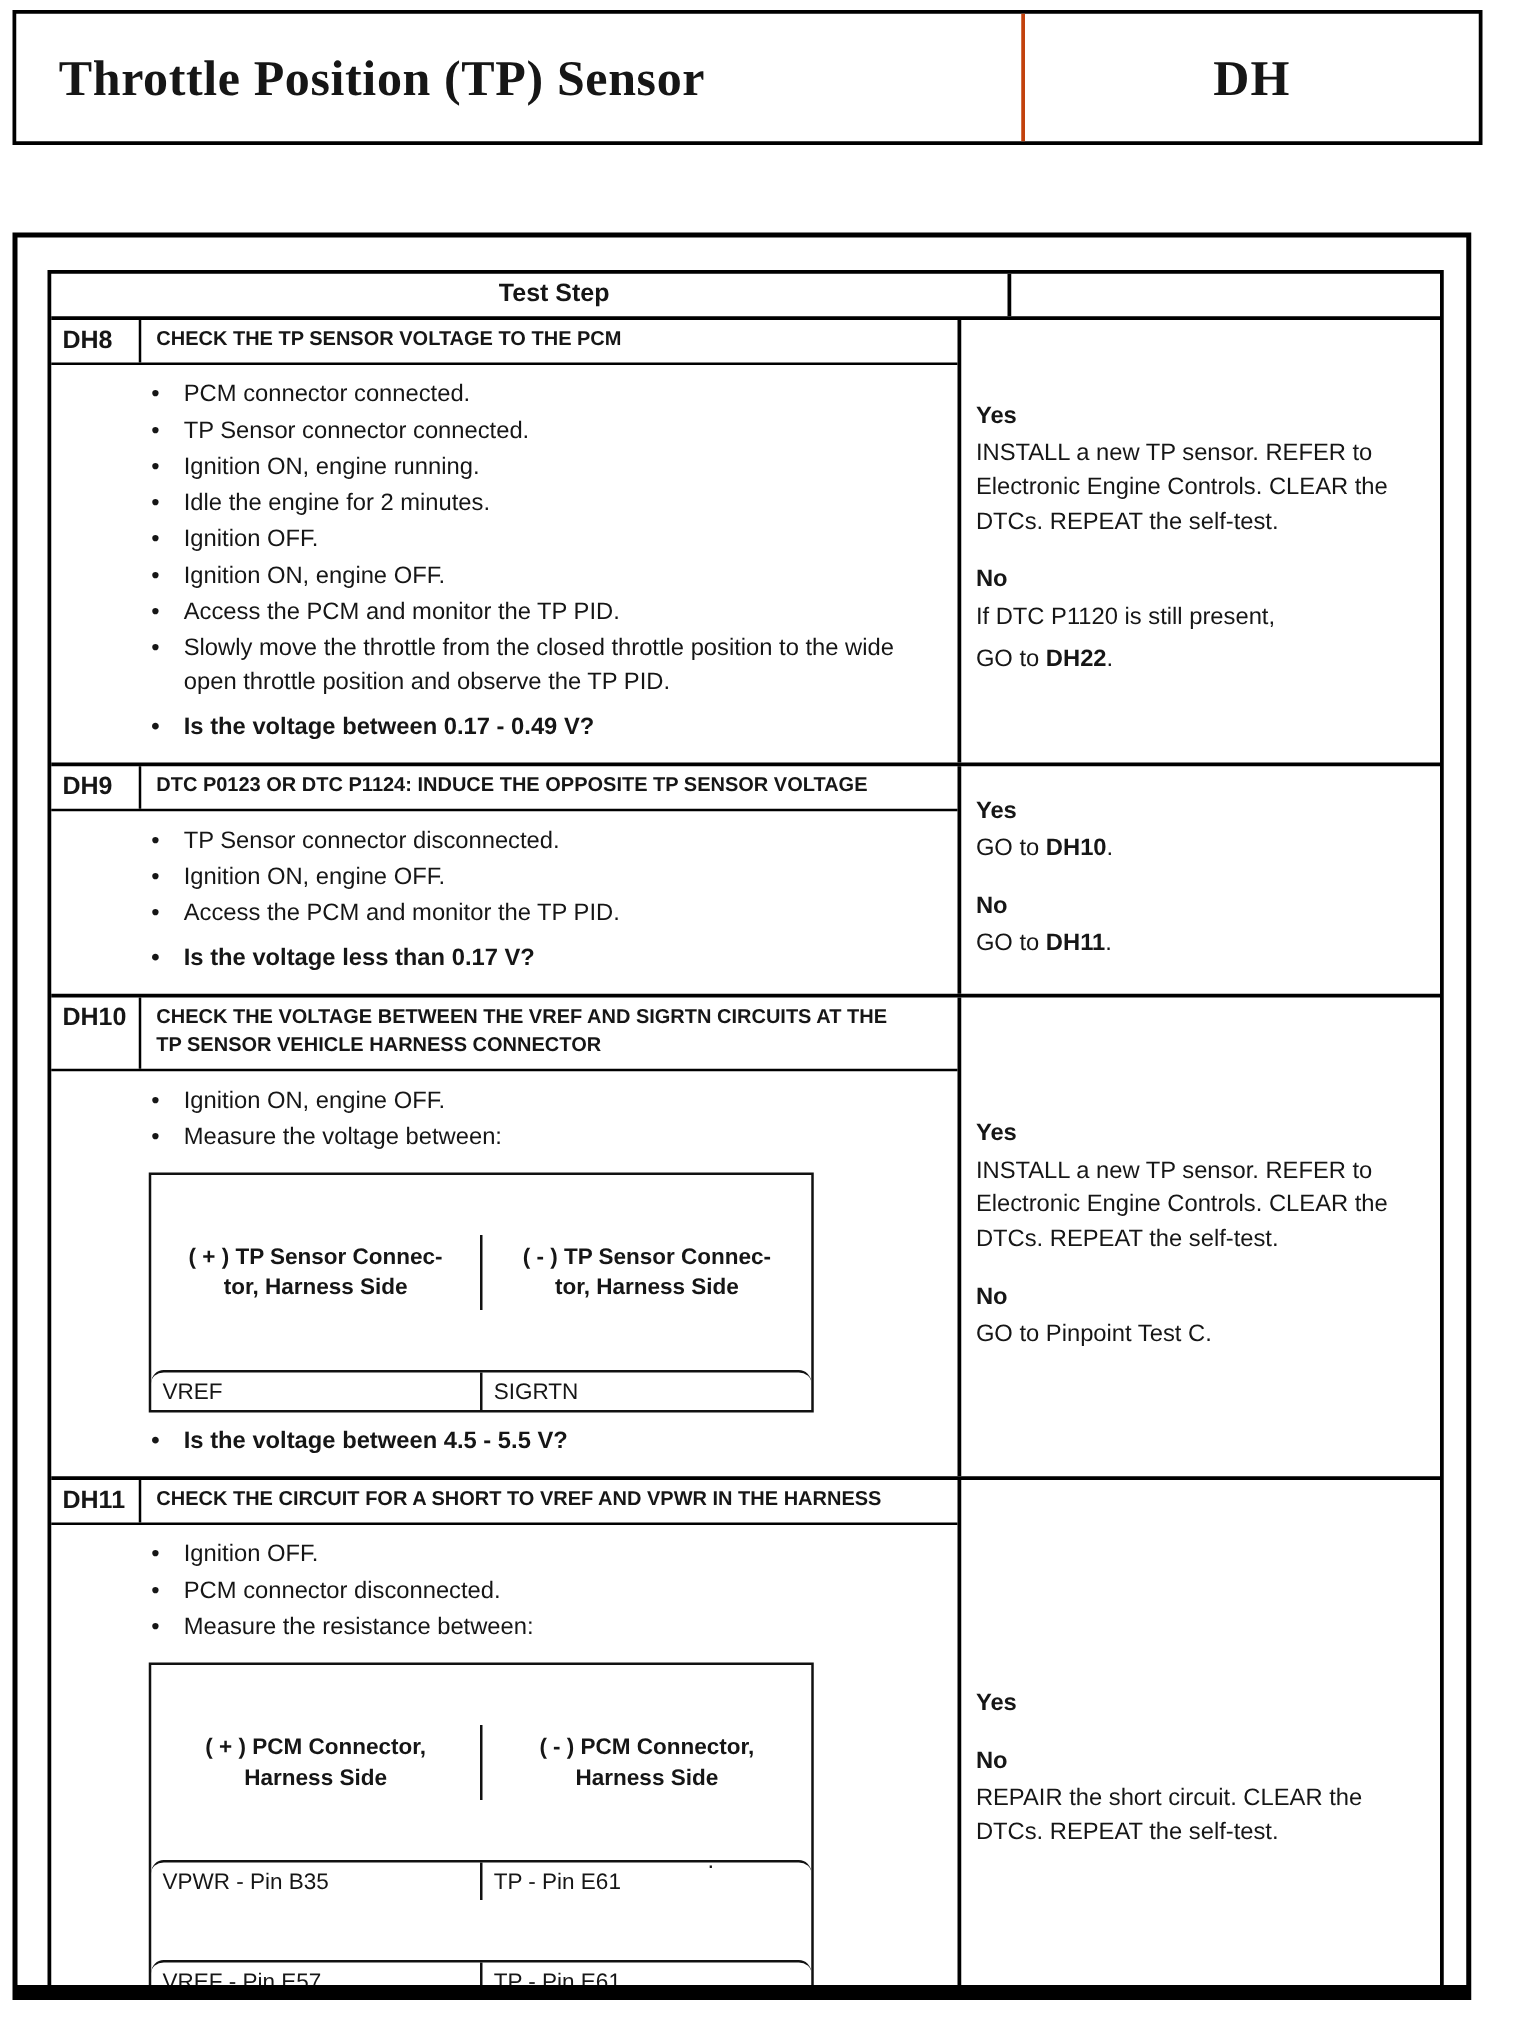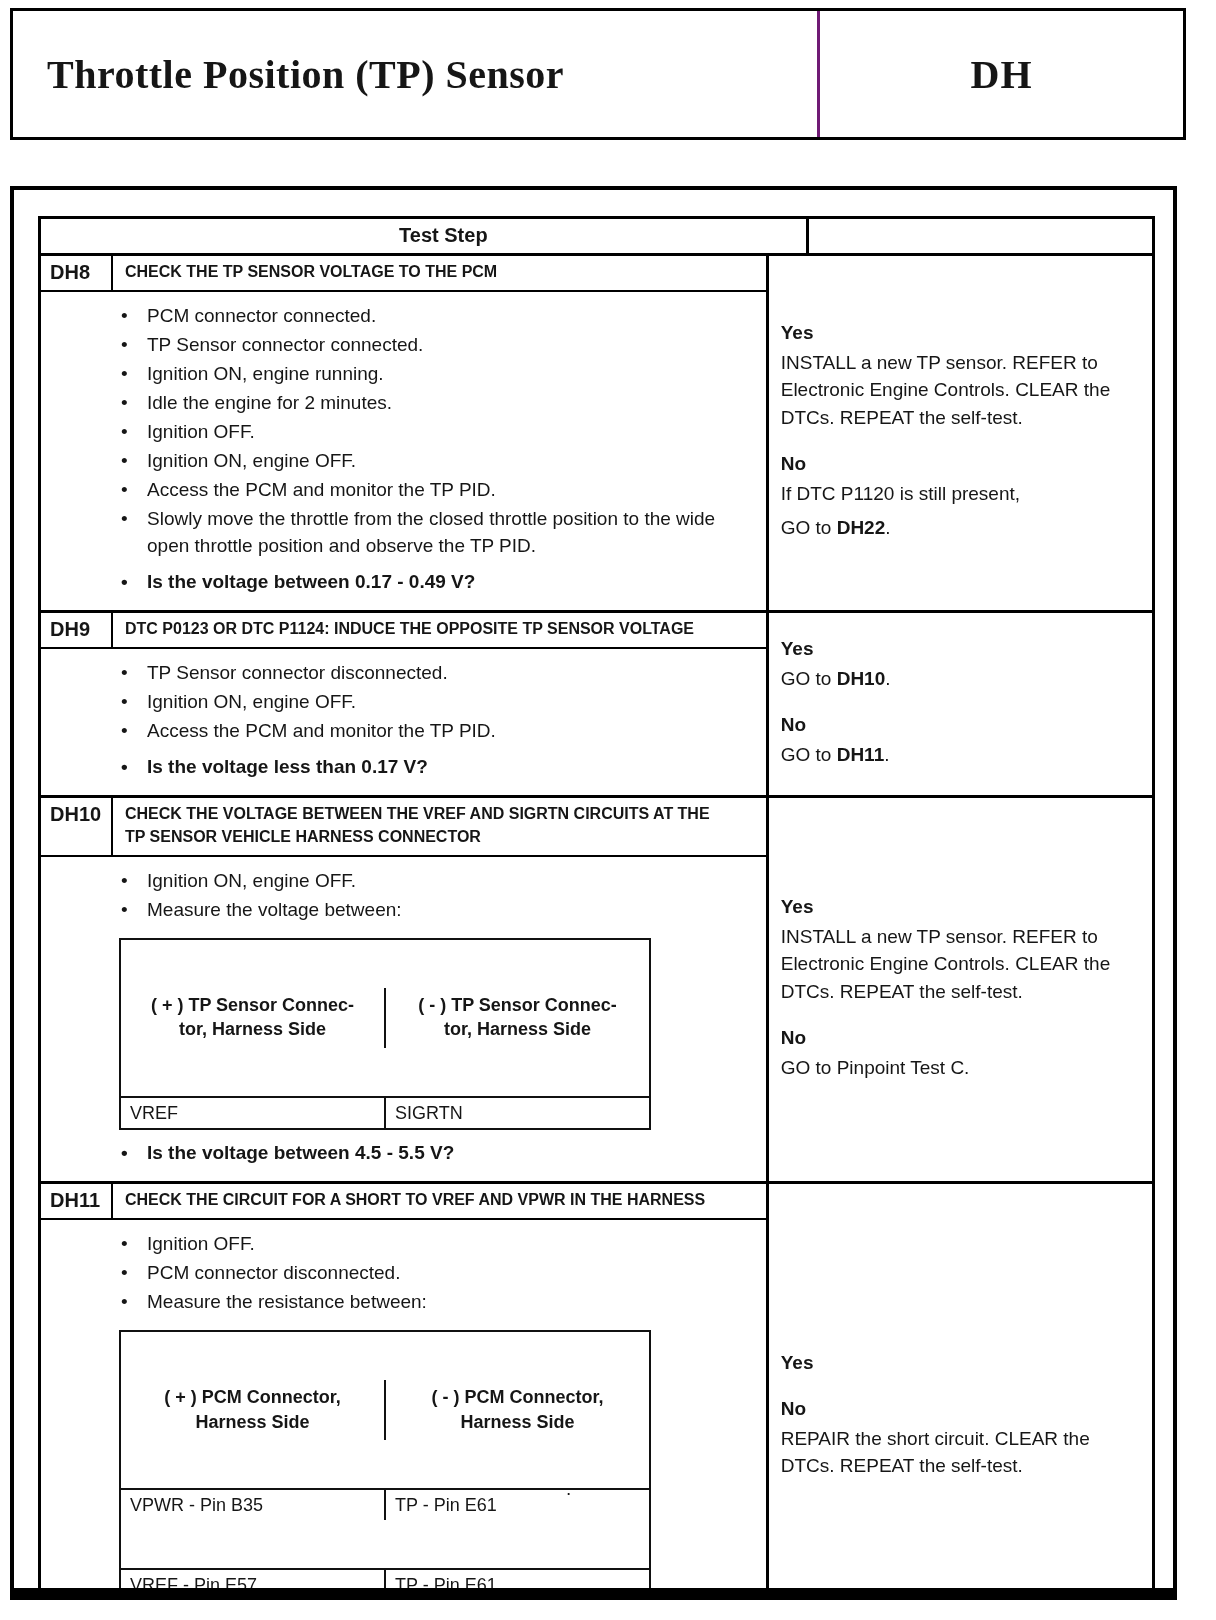--- a/index.html
+++ b/index.html
@@ -6,32 +6,32 @@
   html, body { background: #ffffff; }
   body {
     width: 1216px; height: 1620px;
     position: relative;
     font-family: "Liberation Sans", sans-serif;
     color: #161616;
   }
   
   .title-box {
     position: absolute; left: 10px; top: 8px;
-    width: 1176px; height: 132px;
+    width: 1176px; height: 108px;
     border: 3px solid #000;
     display: flex;
   }
   .doc-title {
     flex: 1; display: flex; align-items: center;
     padding-left: 34px;
     font-family: "Liberation Serif", serif;
     font-weight: bold; font-size: 40px; letter-spacing: 0.5px;
   }
   .doc-code {
-    width: 366px; border-left: 3px solid #701a75;
+    width: 366px; border-left: 3px solid #c2410c;
     display: flex; align-items: center; justify-content: center;
     font-family: "Liberation Serif", serif;
     font-weight: bold; font-size: 40px; letter-spacing: 1px;
   }
   
   .outer-box {
     position: absolute; left: 10px; top: 186px;
     width: 1167px; height: 1414px;
     border: 4px solid #000; border-bottom-width: 12px;
     padding: 26px 22px 0 24px;
@@ -68,21 +68,21 @@
   .align-center { justify-content: center; }
   .align-end { justify-content: flex-end; padding-bottom: 18px; }
   .res-label { font-weight: bold; font-size: 19px; line-height: 1.4; margin-top: 20px; }
   .res-label:first-child { margin-top: 0; }
   .res-text { font-size: 19px; line-height: 1.45; margin-top: 2px; }
   .res-text + .res-text { margin-top: 7px; }
   .res-text b { font-weight: bold; }
   
   .mini { border: 2px solid #111; width: 532px; margin: 14px 0 10px -2px; }
   .mini-row { display: flex; margin-top: 48px; }
-  .mini-row + .mini-row { border-top: 2px solid #111; }
+  .mini-row + .mini-row { border-top: 2px solid #111; border-radius: 10px; }
   .mini-cell { flex: 1; padding: 3px 9px; font-size: 18px; line-height: 1.35; }
   .mini-cell + .mini-cell { border-left: 2px solid #111; }
   .mini-head .mini-cell { font-weight: bold; text-align: center; padding: 5px 6px 6px; }
   
   .stray { position: absolute; left: 566px; top: 1478px; font-size: 19px; }
 </style>
 </head>
 <body>
 
 <div class="title-box">

